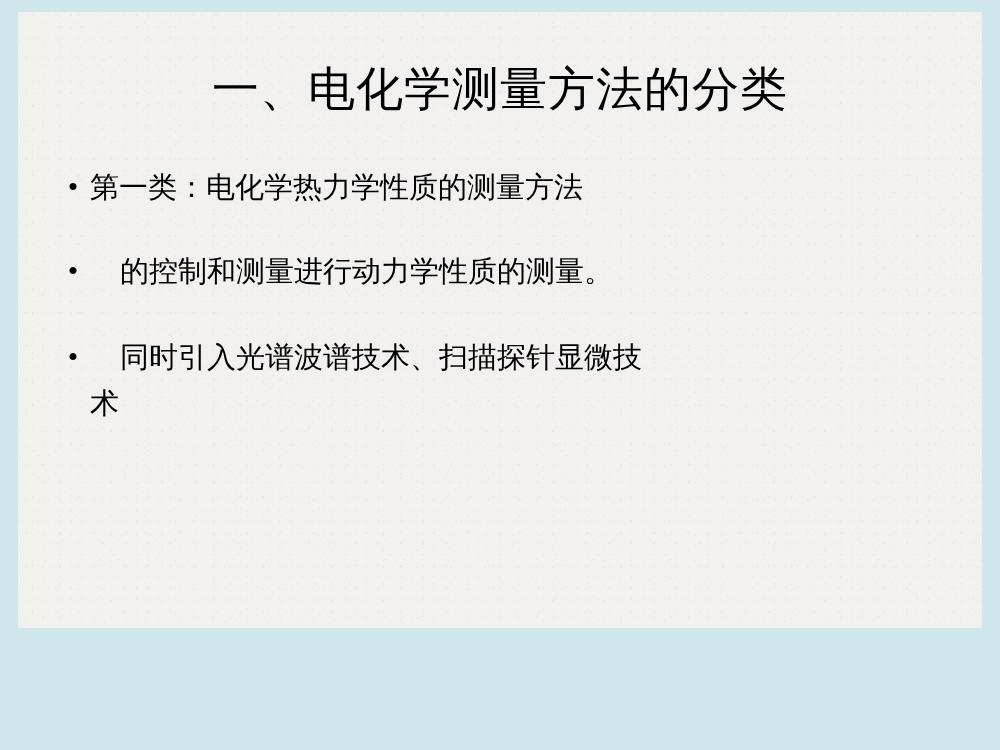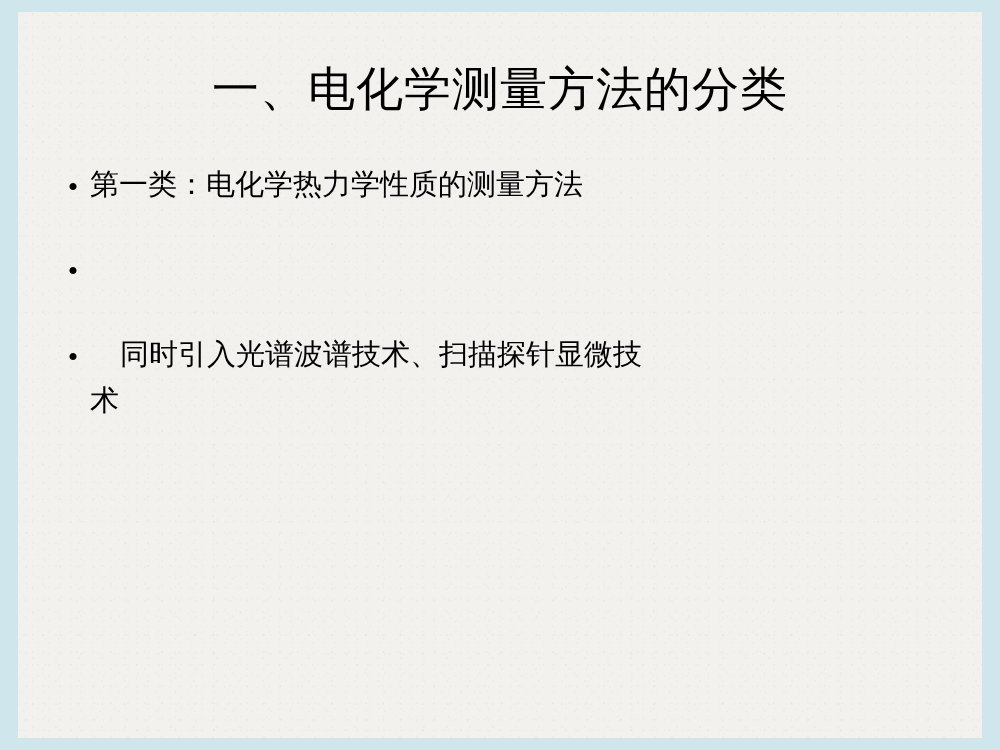--- a/index.html
+++ b/index.html
@@ -11,21 +11,21 @@
     height: 750px;
     background: #cfe7ec;
     font-family: "Liberation Serif", serif;
     overflow: hidden;
   }
   #slide {
     position: absolute;
     left: 18px;
     top: 12px;
     width: 964px;
-    height: 726px;
+    height: 616px;
     background: #f2f1ee;
     background-image:
       radial-gradient(circle at 12% 22%, rgba(0,0,0,0.022) 0 1px, transparent 1px),
       radial-gradient(circle at 47% 63%, rgba(0,0,0,0.02) 0 1px, transparent 1px),
       radial-gradient(circle at 78% 35%, rgba(0,0,0,0.02) 0 1px, transparent 1px),
       radial-gradient(circle at 30% 80%, rgba(0,0,0,0.018) 0 1px, transparent 1px),
       radial-gradient(circle at 65% 10%, rgba(0,0,0,0.018) 0 1px, transparent 1px);
     background-size: 13px 13px, 17px 17px, 11px 11px, 19px 19px, 23px 23px;
     box-sizing: border-box;
   }
@@ -62,21 +62,21 @@
     color: #000;
   }
   .bullet-body {
     flex: 1 1 auto;
   }
   .bullet-line {
     font-size: 29px;
     line-height: 46px;
     color: #000;
     white-space: pre;
-    font-family: Liberation Mono, monospace;
+    font-family: Liberation Serif, serif;
   }
   .indent-1 { padding-left: 0; }
   .indent-2 { padding-left: 30px; }
   #b1 { margin-bottom: 38px; }
   #b2 { margin-bottom: 40px; }
 </style>
 </head>
 <body>
 
 <div id="slide">
@@ -88,20 +88,21 @@
     <div class="bullet-row" id="b1">
       <div class="bullet-dot">•</div>
       <div class="bullet-body">
         <div class="bullet-line indent-1">第一类：电化学热力学性质的测量方法</div>
       </div>
     </div>
 
     <div class="bullet-row" id="b2">
       <div class="bullet-dot">•</div>
       <div class="bullet-body">
+        <div class="bullet-line indent-2">的控制和测量进行动力学性质的测量。</div>
       </div>
     </div>
 
     <div class="bullet-row" id="b3">
       <div class="bullet-dot">•</div>
       <div class="bullet-body">
         <div class="bullet-line indent-2">同时引入光谱波谱技术、扫描探针显微技</div>
         <div class="bullet-line indent-1">术</div>
       </div>
     </div>

